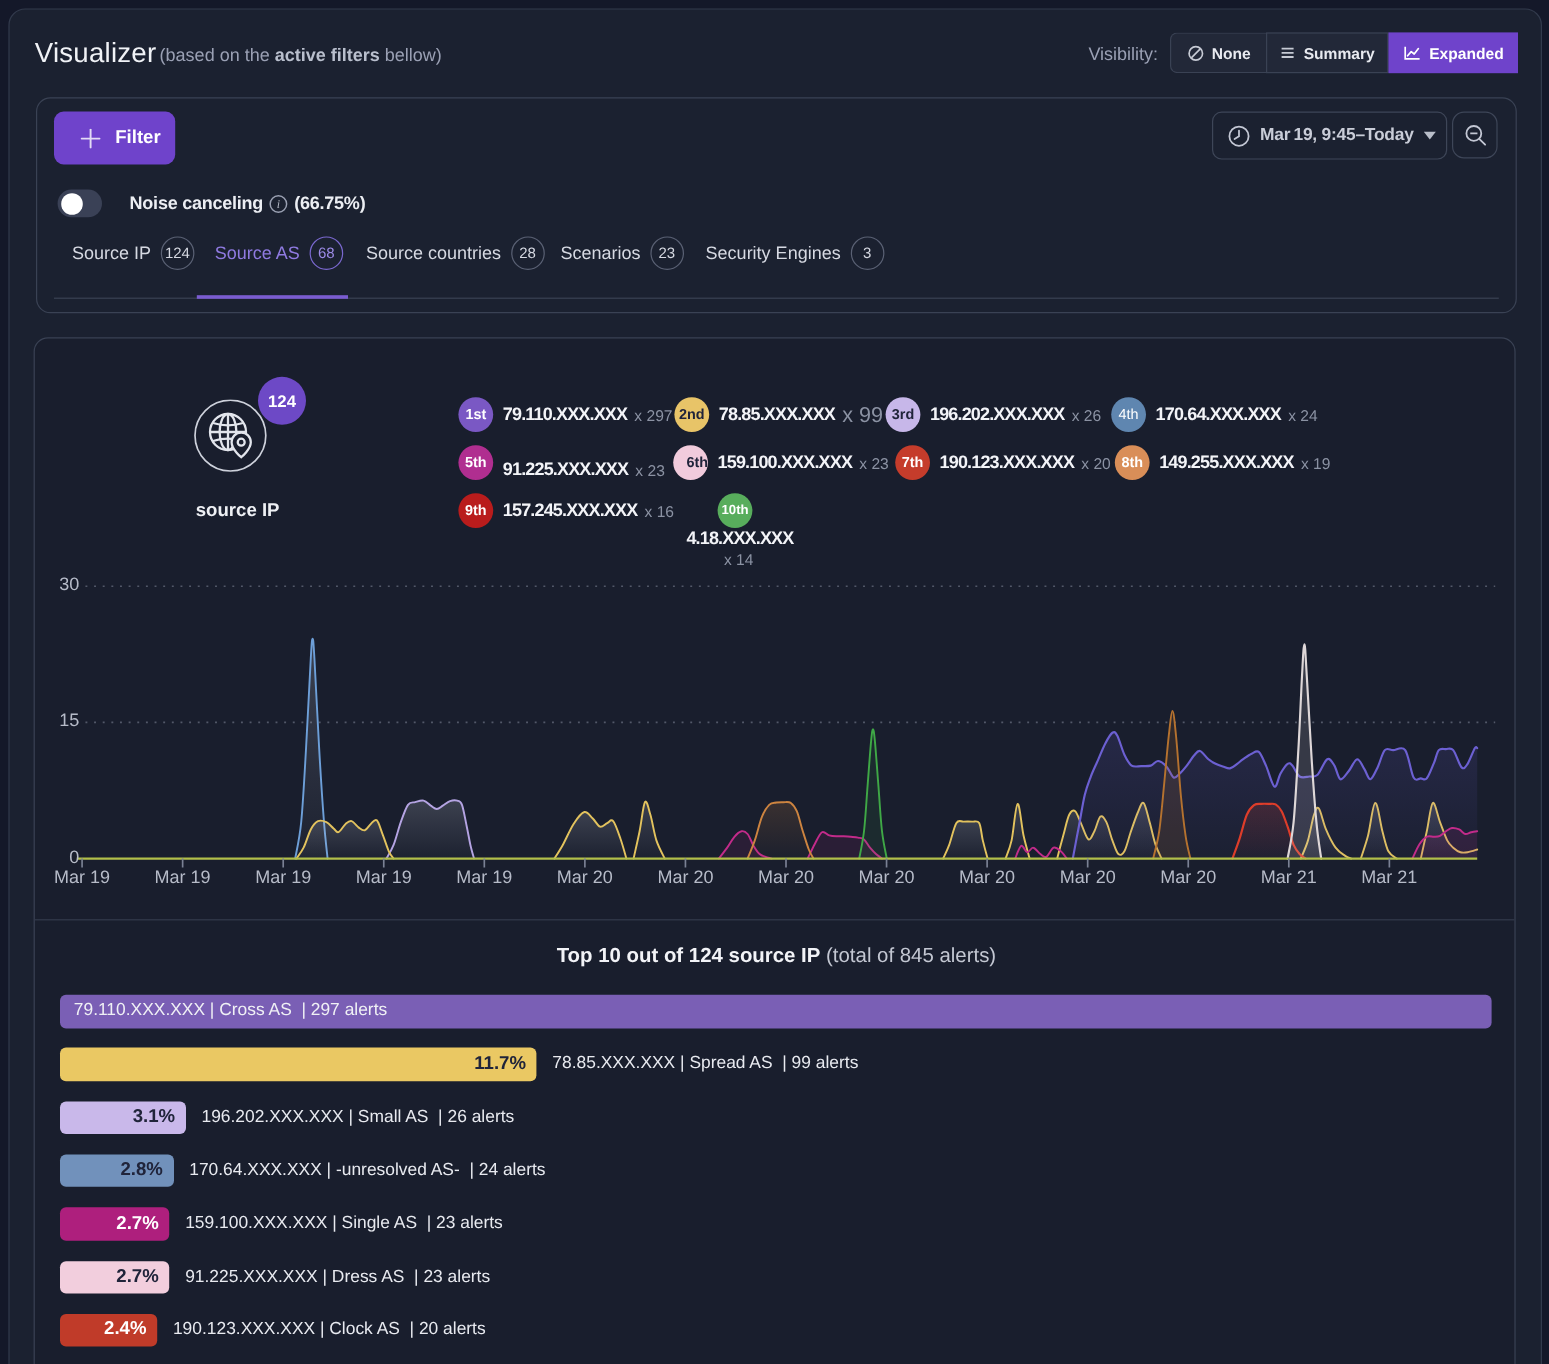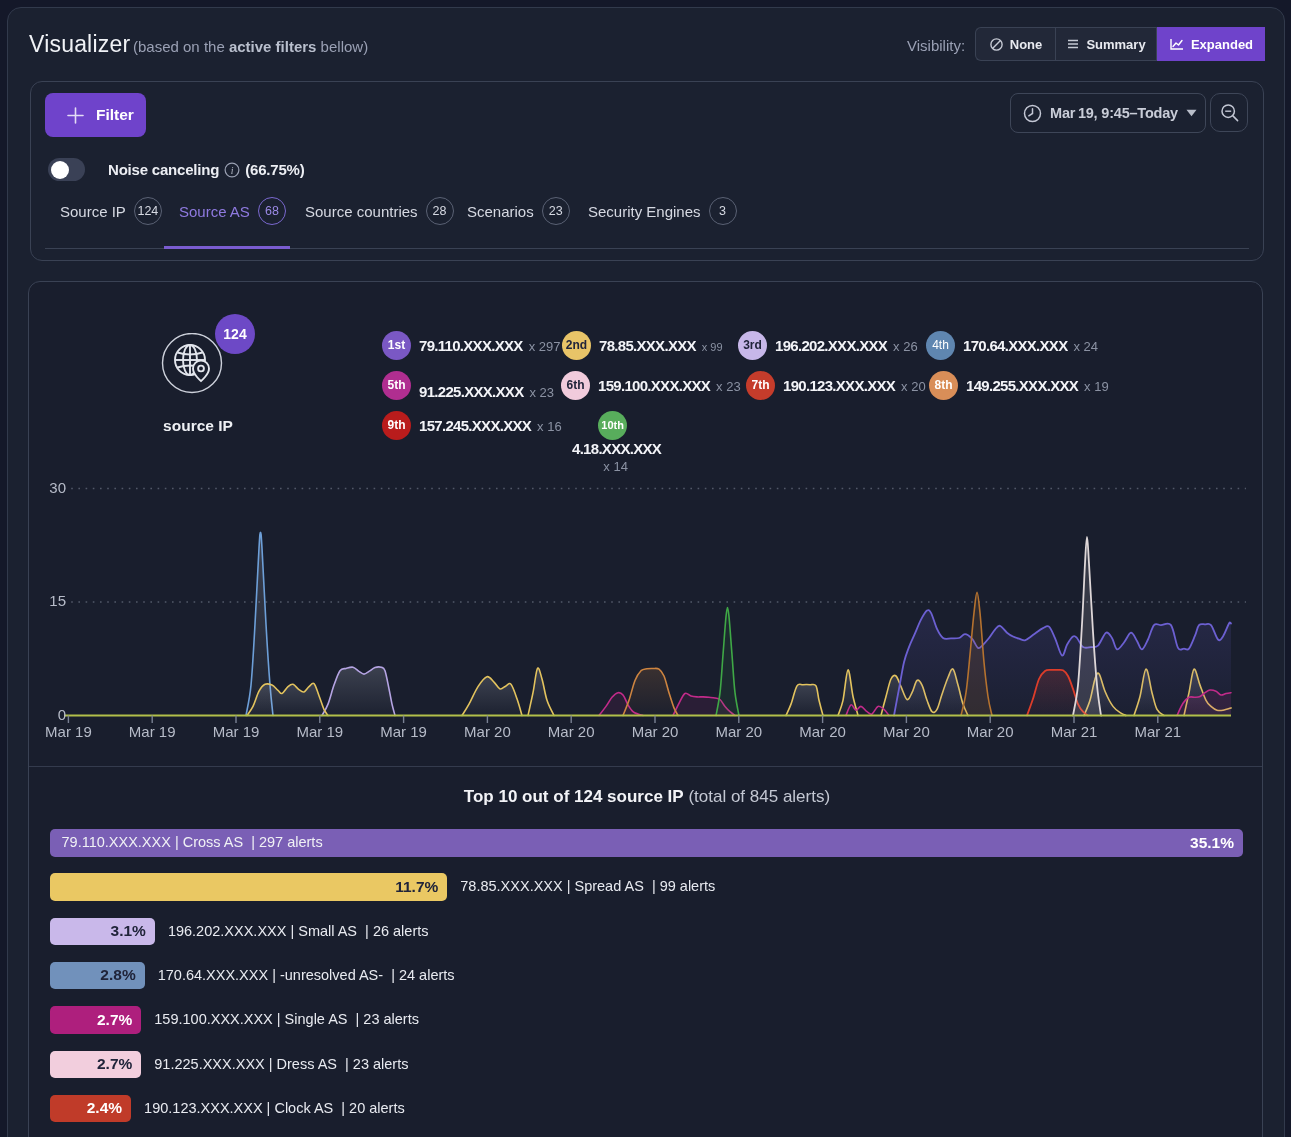--- a/index.html
+++ b/index.html
@@ -125,39 +125,39 @@
   <div class="t" style="left:151px; top:409px; width:78px; text-align:center; font-size:15.5px; font-weight:700; color:#eef0f4;">source IP</div>
 
   <div class="abs" style="left:374px; top:323.0px; height:29px; display:flex; align-items:center;">
       <div style="width:29px; height:29px; border-radius:50%; background:#7a58c4; color:#fff; font-size:12px; font-weight:700; text-align:center; line-height:29px; flex:none;">1st</div>
       <div style="font-size:15px; font-weight:700; color:#f3f4f8; margin-left:8px; letter-spacing:-0.7px;">79.110.XXX.XXX</div>
       <div style="font-size:13px; color:#8b92a3; margin-left:6px; padding-top:2px;">x 297</div>
     </div>
   <div class="abs" style="left:554px; top:323.0px; height:29px; display:flex; align-items:center;">
       <div style="width:29px; height:29px; border-radius:50%; background:#e8c468; color:#20243a; font-size:12px; font-weight:700; text-align:center; line-height:29px; flex:none;">2nd</div>
       <div style="font-size:15px; font-weight:700; color:#f3f4f8; margin-left:8px; letter-spacing:-0.7px;">78.85.XXX.XXX</div>
-      <div style="font-size:11px; color:#8b92a3; margin-left:6px; padding-top:2px;">x 99</div>
+      <div style="font-size:18px; color:#8b92a3; margin-left:6px; padding-top:2px;">x 99</div>
     </div>
   <div class="abs" style="left:730px; top:323.0px; height:29px; display:flex; align-items:center;">
       <div style="width:29px; height:29px; border-radius:50%; background:#c7b7e9; color:#20243a; font-size:12px; font-weight:700; text-align:center; line-height:29px; flex:none;">3rd</div>
       <div style="font-size:15px; font-weight:700; color:#f3f4f8; margin-left:8px; letter-spacing:-0.7px;">196.202.XXX.XXX</div>
       <div style="font-size:13px; color:#8b92a3; margin-left:6px; padding-top:2px;">x 26</div>
     </div>
   <div class="abs" style="left:918px; top:323.0px; height:29px; display:flex; align-items:center;">
       <div style="width:29px; height:29px; border-radius:50%; background:#5f86b0; color:#fff; font-size:12px; font-weight:400; text-align:center; line-height:29px; flex:none;">4th</div>
       <div style="font-size:15px; font-weight:700; color:#f3f4f8; margin-left:8px; letter-spacing:-0.7px;">170.64.XXX.XXX</div>
       <div style="font-size:13px; color:#8b92a3; margin-left:6px; padding-top:2px;">x 24</div>
     </div>
   <div class="abs" style="left:374px; top:363.0px; height:29px; display:flex; align-items:flex-end;">
       <div style="width:29px; height:29px; border-radius:50%; background:#b02e90; color:#fff; font-size:12px; font-weight:700; text-align:center; line-height:29px; flex:none;">5th</div>
       <div style="font-size:15px; font-weight:700; color:#f3f4f8; margin-left:8px; letter-spacing:-0.7px;">91.225.XXX.XXX</div>
       <div style="font-size:13px; color:#8b92a3; margin-left:6px; padding-top:2px;">x 23</div>
     </div>
   <div class="abs" style="left:553px; top:363.0px; height:29px; display:flex; align-items:center;">
-      <div style="width:29px; height:29px; border-radius:50%; background:#f1cbdc; color:#20243a; font-size:12px; font-weight:700; text-align:center; line-height:29px; flex:none;">6th</div>
+      <div style="width:29px; height:29px; border-radius:50%; background:#f1cbdc; color:#20243a; font-size:12px; font-weight:700; text-align:right; line-height:29px; flex:none;">6th</div>
       <div style="font-size:15px; font-weight:700; color:#f3f4f8; margin-left:8px; letter-spacing:-0.7px;">159.100.XXX.XXX</div>
       <div style="font-size:13px; color:#8b92a3; margin-left:6px; padding-top:2px;">x 23</div>
     </div>
   <div class="abs" style="left:738px; top:363.0px; height:29px; display:flex; align-items:center;">
       <div style="width:29px; height:29px; border-radius:50%; background:#c53c2b; color:#fff; font-size:12px; font-weight:700; text-align:center; line-height:29px; flex:none;">7th</div>
       <div style="font-size:15px; font-weight:700; color:#f3f4f8; margin-left:8px; letter-spacing:-0.7px;">190.123.XXX.XXX</div>
       <div style="font-size:13px; color:#8b92a3; margin-left:6px; padding-top:2px;">x 20</div>
     </div>
   <div class="abs" style="left:921px; top:363.0px; height:29px; display:flex; align-items:center;">
       <div style="width:29px; height:29px; border-radius:50%; background:#d98e58; color:#fff; font-size:12px; font-weight:700; text-align:center; line-height:29px; flex:none;">8th</div>
@@ -269,21 +269,20 @@
   <div class="t" style="left:952.2px; top:715px; width:60px; text-align:center; font-size:15px; color:#b6bbc8;">Mar 20</div>
   <div class="t" style="left:1036.0px; top:715px; width:60px; text-align:center; font-size:15px; color:#b6bbc8;">Mar 21</div>
   <div class="t" style="left:1119.8px; top:715px; width:60px; text-align:center; font-size:15px; color:#b6bbc8;">Mar 21</div>
   <div class="t" style="left:33px; top:471px; width:25px; text-align:right; font-size:15px; color:#b6bbc8;">30</div>
   <div class="t" style="left:33px; top:584px; width:25px; text-align:right; font-size:15px; color:#b6bbc8;">15</div>
   <div class="t" style="left:33px; top:698px; width:25px; text-align:right; font-size:15px; color:#b6bbc8;">0</div>
 
   <div class="abs" style="left:21px; top:757.5px; width:1233px; height:1px; background:#343b4d;"></div>
   <div class="t" style="left:0px; top:779px; width:1278px; text-align:center; font-size:17px; color:#c3c7d2;"><b style="color:#f2f3f7;">Top 10 out of 124 source IP</b> (total of 845 alerts)</div>
   <div class="abs" style="left:41.5px; top:821.0px; width:1193.5px; height:27.5px; background:#7a5fb5; border-radius:5px;"></div>
-  <div class="abs" style="left:41.5px; top:825.5px; width:1184.5px; text-align:right; font-size:15.5px; font-weight:700; color:#ffffff;">35.1%</div>
   <div class="abs" style="left:53.5px; top:826.0px; font-size:14.5px; color:#f0f1f5;">79.110.XXX.XXX | Cross AS&nbsp; | 297 alerts</div>
   <div class="abs" style="left:41.5px; top:865.3px; width:397.8px; height:27.5px; background:#eac863; border-radius:5px;"></div>
   <div class="abs" style="left:41.5px; top:869.8px; width:388.8px; text-align:right; font-size:15.5px; font-weight:700; color:#20243a;">11.7%</div>
   <div class="abs" style="left:452.3px; top:870.3px; font-size:14.5px; color:#e8eaf0;">78.85.XXX.XXX | Spread AS&nbsp; | 99 alerts</div>
   <div class="abs" style="left:41.5px; top:909.6px; width:105.4px; height:27.5px; background:#c9b8ea; border-radius:5px;"></div>
   <div class="abs" style="left:41.5px; top:914.1px; width:96.4px; text-align:right; font-size:15.5px; font-weight:700; color:#20243a;">3.1%</div>
   <div class="abs" style="left:159.9px; top:914.6px; font-size:14.5px; color:#e8eaf0;">196.202.XXX.XXX | Small AS&nbsp; | 26 alerts</div>
   <div class="abs" style="left:41.5px; top:953.9px; width:95.2px; height:27.5px; background:#7191bb; border-radius:5px;"></div>
   <div class="abs" style="left:41.5px; top:958.4px; width:86.2px; text-align:right; font-size:15.5px; font-weight:700; color:#20243a;">2.8%</div>
   <div class="abs" style="left:149.7px; top:958.9px; font-size:14.5px; color:#e8eaf0;">170.64.XXX.XXX | -unresolved AS-&nbsp; | 24 alerts</div>

